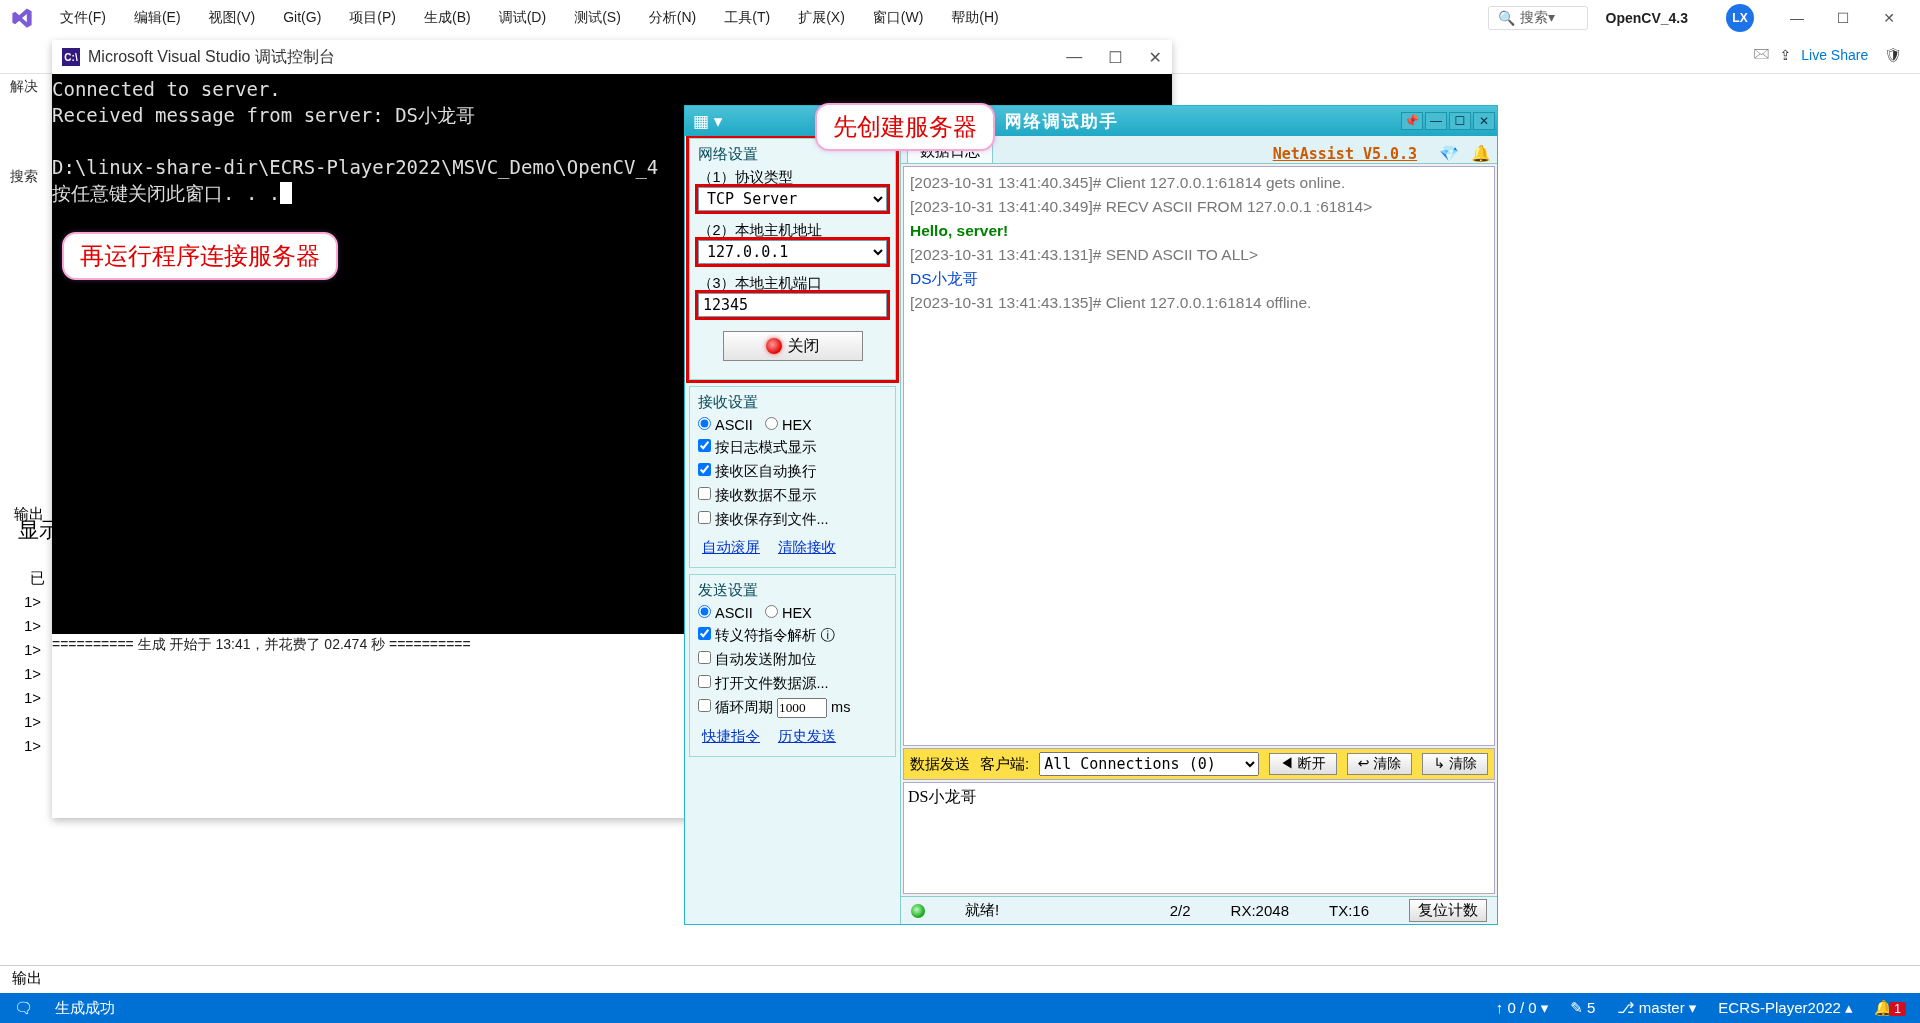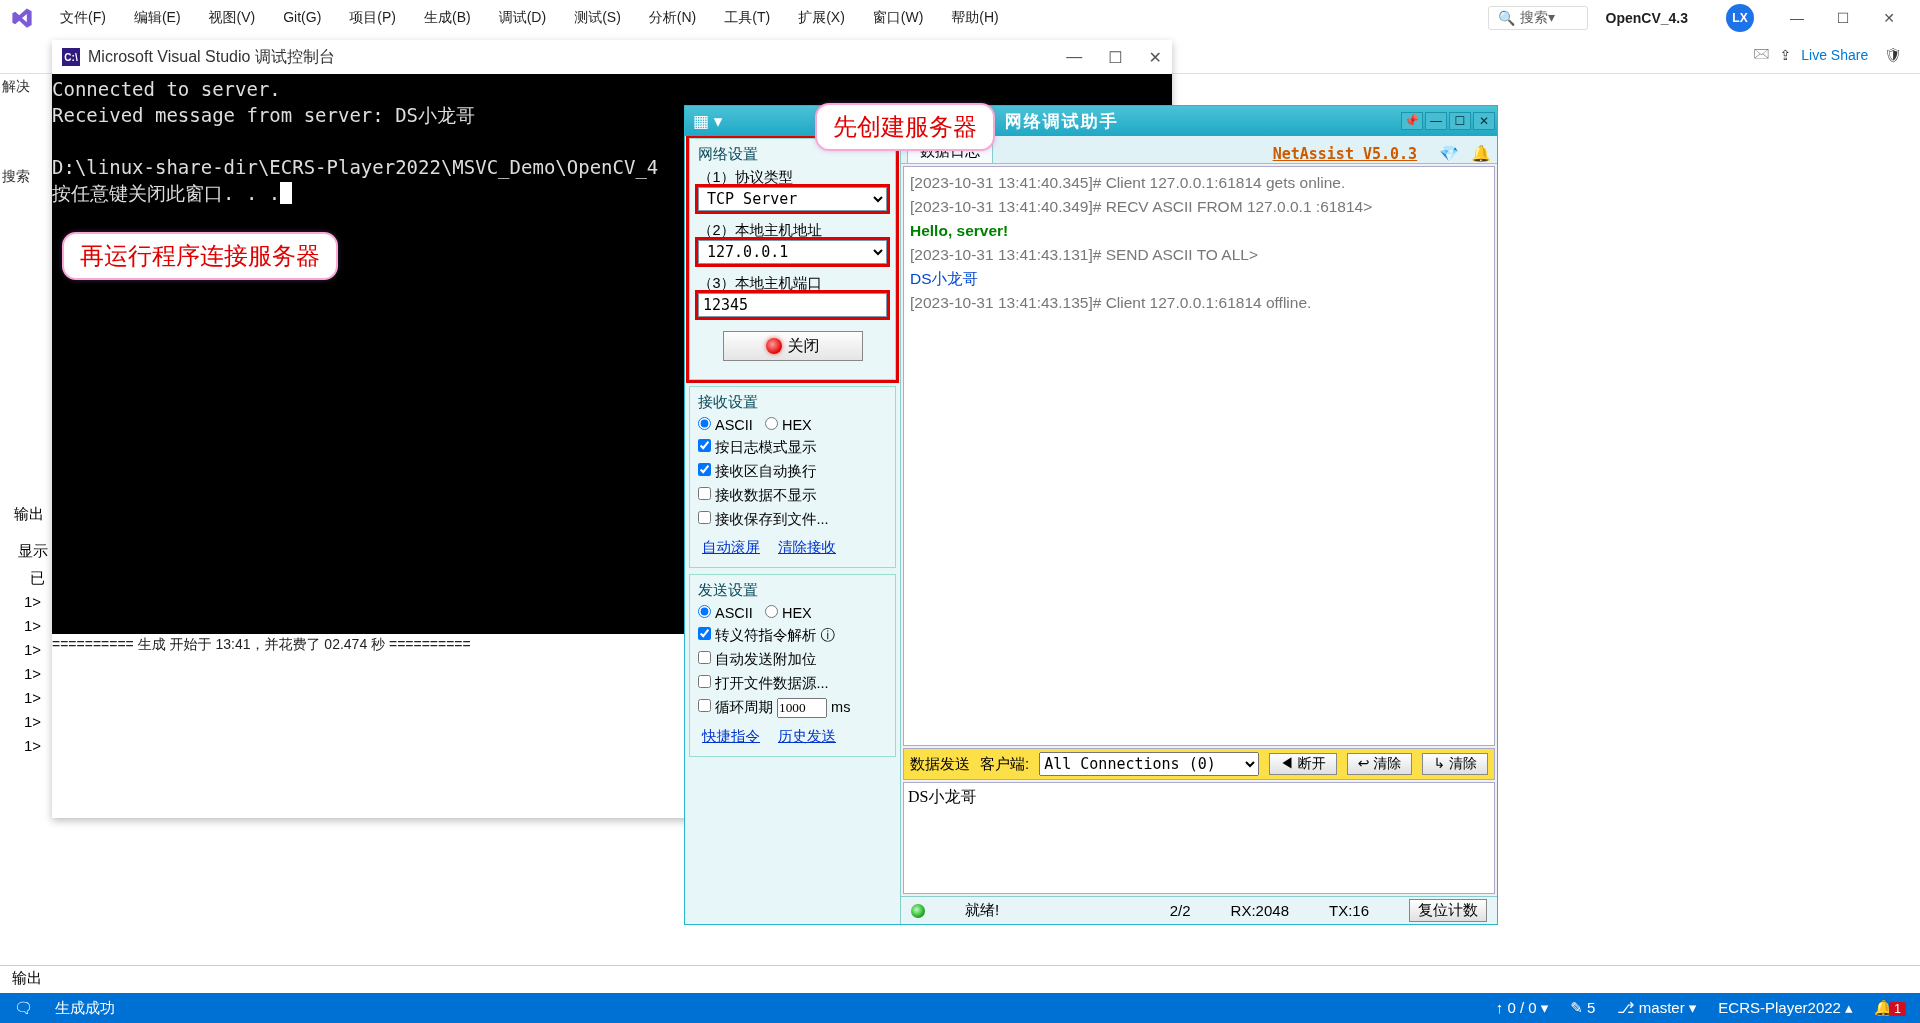--- a/index.html
+++ b/index.html
@@ -14,21 +14,21 @@
 .vs-search { display: flex; align-items: center; gap: 4px; color: #606060; padding: 2px 10px; border: 1px solid #ddd; border-radius: 3px; min-width: 100px;}
 .vs-doc { margin: 0 18px; color: #1f1f1f; font-weight: 600; }
 .vs-avatar { width: 28px; height: 28px; border-radius: 50%; background: #1f73e8; color: #fff; display: flex; align-items: center; justify-content: center; font-size: 12px; font-weight: 600; margin: 0 20px; text-align: right; }
 .vs-winbtn { width: 46px; text-align: center; color: #555; font-size: 14px; }
 
 .vs-toolbar { height: 38px; background: #fff; border-bottom: 1px solid #e0e0e0; display: flex; align-items: center; }
 .vs-toolbar .right { margin-left: auto; display: flex; align-items: center; gap: 10px; padding-right: 18px; color: #333; font-size: 14px; }
 .live-share { color: #0078d4; margin-right: 6px; }
 
 
-.vs-leftstrip { position: absolute; left: 0; top: 74px; width: 52px; height: 710px; background: #fff; font-size: 14px; color: #333; padding: 4px 2px; }
+.vs-leftstrip { position: absolute; left: 0; top: 74px; width: 52px; height: 710px; background: #fff; font-size: 14px; color: #333; padding: 4px 10px; }
 .vs-leftstrip div { margin-bottom: 6px; }
 
 
 .console-win { position: absolute; left: 52px; top: 40px; width: 1120px; height: 778px; background: #fff; display: flex; flex-direction: column; box-shadow: 0 3px 8px rgba(0,0,0,.25); }
 .console-title { height: 34px; background: #fff; display: flex; align-items: center; padding: 0 10px; font-size: 16px; color: #333; }
 .console-title .cmd-ico { width: 18px; height: 18px; background: #31197d; display: inline-flex; align-items: center; justify-content: center; color:#fff; font-size:10px; font-weight:bold; margin-right: 8px; }
 .console-title .win-btns { margin-left: auto; display: flex; gap: 26px; color: #555; }
 .console-body { flex: 0 0 560px; background: #000; color: #ddd; font-family: "Consolas","NSimSun",monospace; font-size: 19px; line-height: 26px; padding: 2px 0; white-space: pre; overflow: hidden; position: relative; }
 .console-cursor { display:inline-block; width:12px; height:22px; background:#fff; vertical-align:text-bottom;}
 .console-below { flex: 1; background: #fff; font-family: Consolas,monospace; font-size: 14px; color: #222; padding: 2px 0 0 0; }
@@ -155,21 +155,21 @@
 D:\linux-share-dir\ECRS-Player2022\MSVC_Demo\OpenCV_4
 按任意键关闭此窗口. . .<span class="console-cursor"></span></div>
   <div class="console-below">
     <div class="line">========== 生成 开始于 13:41，并花费了 02.474 秒 ==========</div>
   </div>
 </div>
 
 <div class="bubble" style="position:absolute; left:62px; top:232px;">再运行程序连接服务器</div>
 
 <div class="vs-output" style="top:505px;">输出</div>
-<div style="position:absolute; left:18px; top:542px; font-size:15px;">显示</div>
+<div style="position:absolute; left:18px; top:516px; font-size:21px;">显示</div>
 <div class="vs-below-rows" style="top:566px;">
   <div style="margin-left:6px;">已</div>
   <div>1&gt;</div>
   <div>1&gt;</div>
   <div>1&gt;</div>
   <div>1&gt;</div>
   <div>1&gt;</div>
   <div>1&gt;</div>
   <div>1&gt;</div>
 </div>

